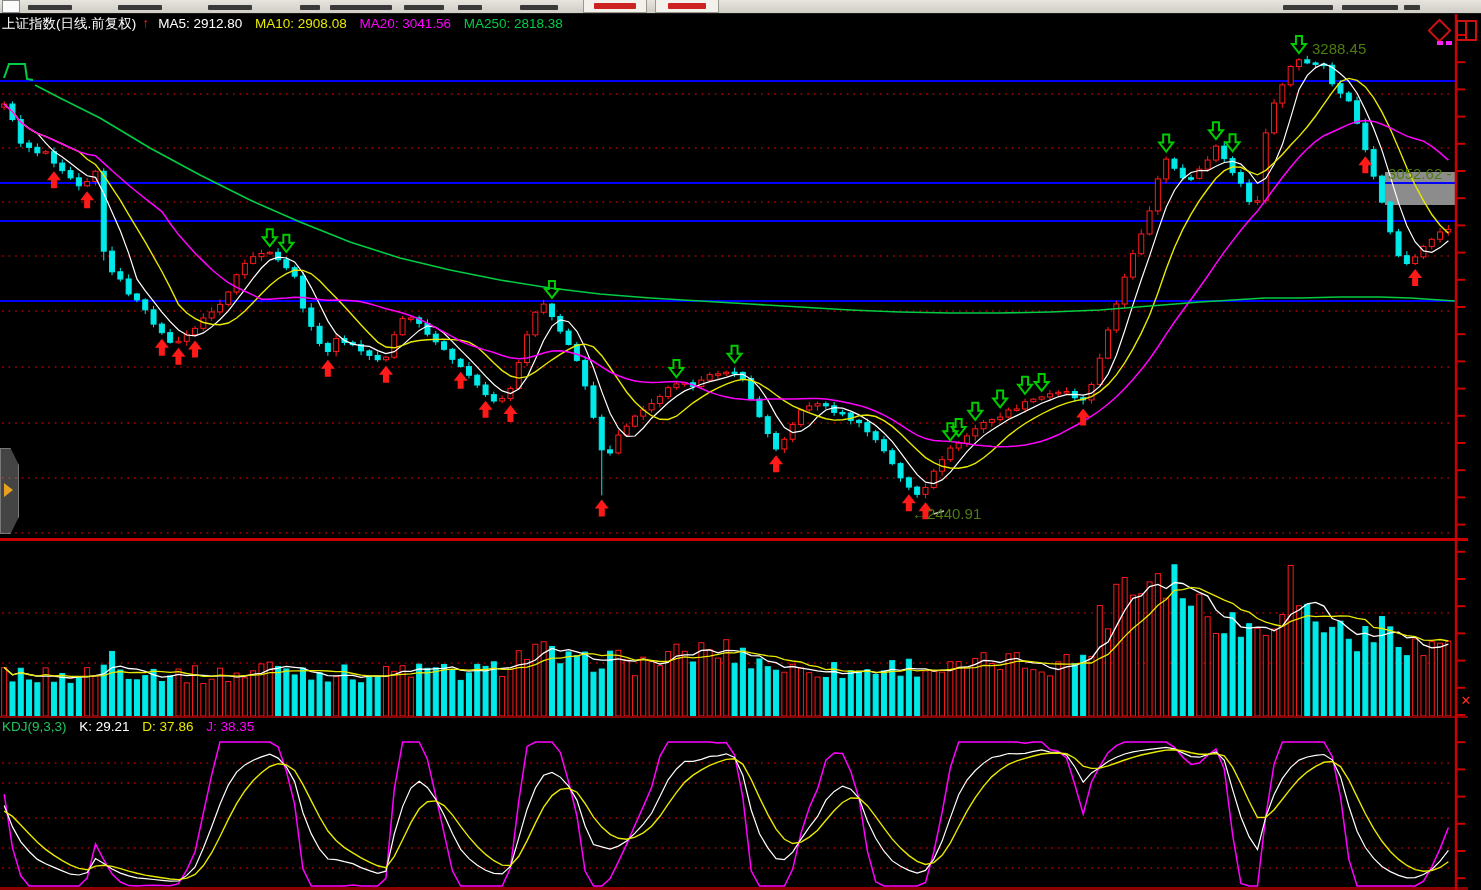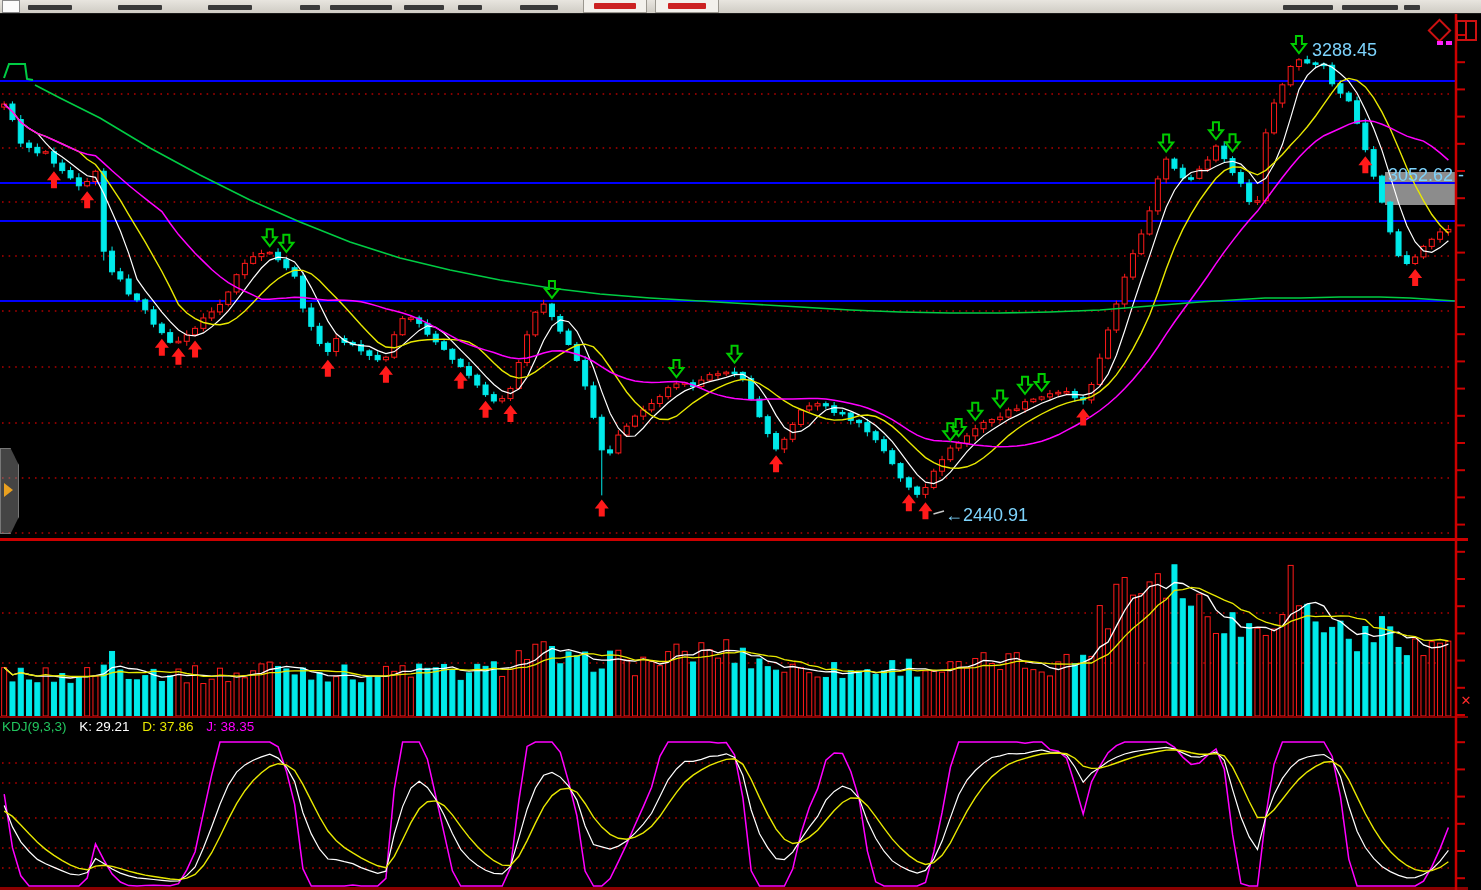--- a/index.html
+++ b/index.html
@@ -13,21 +13,21 @@
   .rsmudge{position:absolute;top:3px;height:6px;background:#cc2222;border-radius:1px;}
   #menu-logo{position:absolute;left:2px;top:0;width:16px;height:11px;background:#fcfcfc;border:1px solid #8a8a8a;}
   
   #chart{position:absolute;left:0;top:0;z-index:1;}
   
   .hdr{position:absolute;z-index:3;font-size:13.5px;letter-spacing:0;white-space:nowrap;}
   .hdr span{margin-right:9px;}
   .c-white{color:#ffffff}.c-yellow{color:#e8e800}.c-magenta{color:#ff00ff}
   .c-green{color:#00cc44}.c-gray{color:#22c55e}
   .sig-arrow{display:inline-block;color:#ff1a1a;font-weight:bold;font-size:14px;margin:0 4px 0 6px;}
-  .pricelabel{position:absolute;z-index:3;color:#7dd3fc;font-size:18px;white-space:nowrap;}
+  .pricelabel{position:absolute;z-index:3;color:#4d7c0f;font-size:15px;white-space:nowrap;}
   
   #icon-diamond{position:absolute;left:1431px;top:22px;width:13px;height:13px;border:2px solid #cc1111;
     transform:rotate(45deg);z-index:4;}
   #icon-splitwin{position:absolute;left:1456px;top:20px;width:17px;height:17px;border:2px solid #cc1111;z-index:4;}
   #icon-splitwin i{position:absolute;left:7px;top:0;width:2px;height:17px;background:#cc1111;}
   #icon-dots{position:absolute;left:1437px;top:41px;width:16px;height:4px;z-index:4;}
   #icon-dots i{position:absolute;top:0;width:6px;height:4px;background:#ff22ff;}
   #icon-close-x{position:absolute;left:1458px;top:693px;width:16px;height:16px;color:#ff2a2a;
     font-size:13px;line-height:16px;text-align:center;z-index:4;font-weight:bold;}
   
@@ -701,32 +701,38 @@
         <line x1="1456" y1="715.0000000000002" x2="1465" y2="715.0000000000002" stroke="#cc0000" stroke-width="2"></line>
         <line x1="1456" y1="742.2000000000003" x2="1465" y2="742.2000000000003" stroke="#cc0000" stroke-width="2"></line>
         <line x1="1456" y1="769.4000000000003" x2="1465" y2="769.4000000000003" stroke="#cc0000" stroke-width="2"></line>
         <line x1="1456" y1="796.6000000000004" x2="1465" y2="796.6000000000004" stroke="#cc0000" stroke-width="2"></line>
         <line x1="1456" y1="823.8000000000004" x2="1465" y2="823.8000000000004" stroke="#cc0000" stroke-width="2"></line>
         <line x1="1456" y1="851.0000000000005" x2="1465" y2="851.0000000000005" stroke="#cc0000" stroke-width="2"></line>
         <line x1="1456" y1="878.2000000000005" x2="1465" y2="878.2000000000005" stroke="#cc0000" stroke-width="2"></line>
       </g>
     </svg>
 
+  <div class="hdr" style="left:2px;top:15px">
+    <span class="c-white" style="margin-right:0">上证指数(日线.前复权)</span><span class="sig-arrow">↑</span><span class="c-white">MA5: 2912.80</span>
+    <span class="c-yellow">MA10: 2908.08</span>
+    <span class="c-magenta">MA20: 3041.56</span>
+    <span class="c-green">MA250: 2818.38</span>
+  </div>
 
 
   <div class="hdr" style="left:2px;top:719px">
     <span class="c-gray">KDJ(9,3,3)</span>
     <span class="c-white">K: 29.21</span>
     <span class="c-yellow">D: 37.86</span>
     <span class="c-magenta">J: 38.35</span>
   </div>
 
   <div class="pricelabel" id="lab-peak" style="left: 1312px; top: 40px;">3288.45</div>
   <div class="pricelabel" id="lab-current" style="left: 1388px; top: 165px;">3052.62 -</div>
-  <div class="pricelabel" id="lab-trough" style="left: 945px; top: 505px;">←2440.91</div>
+  <div class="pricelabel" id="lab-trough" style="left: 912px; top: 505px;">←2440.91</div>
 
   <div id="icon-diamond"></div>
   <div id="icon-splitwin">
       <i></i>
     </div>
   <div id="icon-dots">
       <i style="left:0"></i>
       <i style="left:9px"></i>
     </div>
   <div id="icon-close-x">✕</div>

